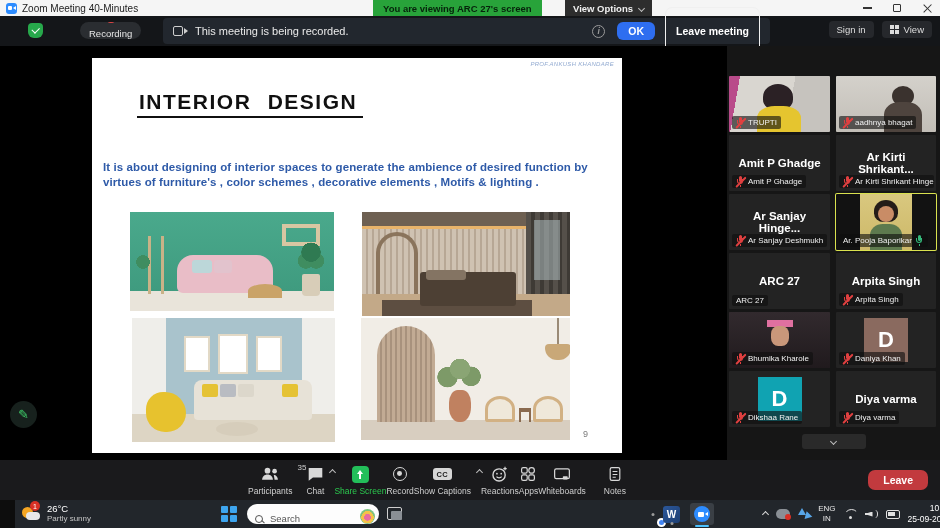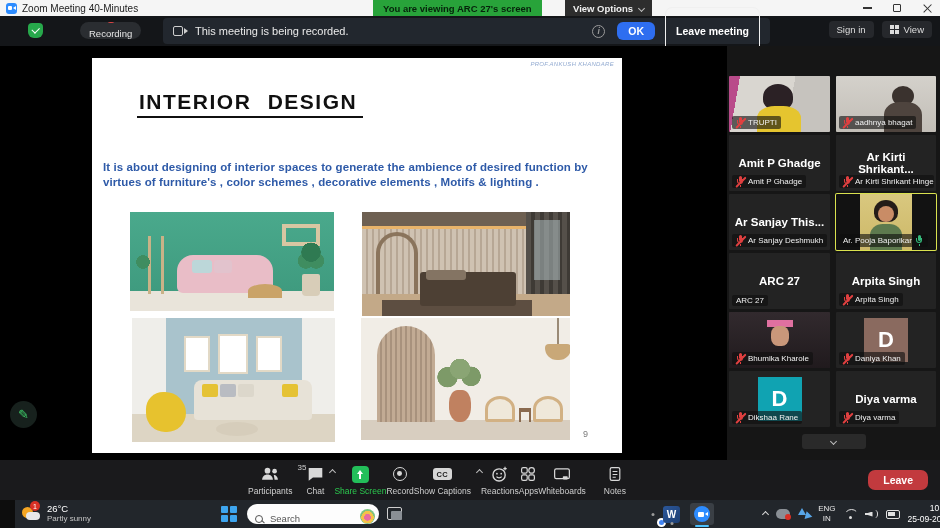--- a/index.html
+++ b/index.html
@@ -428,21 +428,21 @@
             <i></i>
             <u></u>
             <em></em>
             <b></b>
           </span>
         <span>Ar Kirti Shrikant Hinge</span>
         </div>
     </div>
 
     <div class="t c1" style="top:148px">
-      <div class="cname">Ar Sanjay This...</div>
+      <div class="cname">Ar Sanjay Hinge...</div>
       <div class="lbl">
           <span class="mic muted">
             <i></i>
             <u></u>
             <em></em>
             <b></b>
           </span>
         <span>Ar Sanjay Deshmukh</span>
         </div>
     </div>

